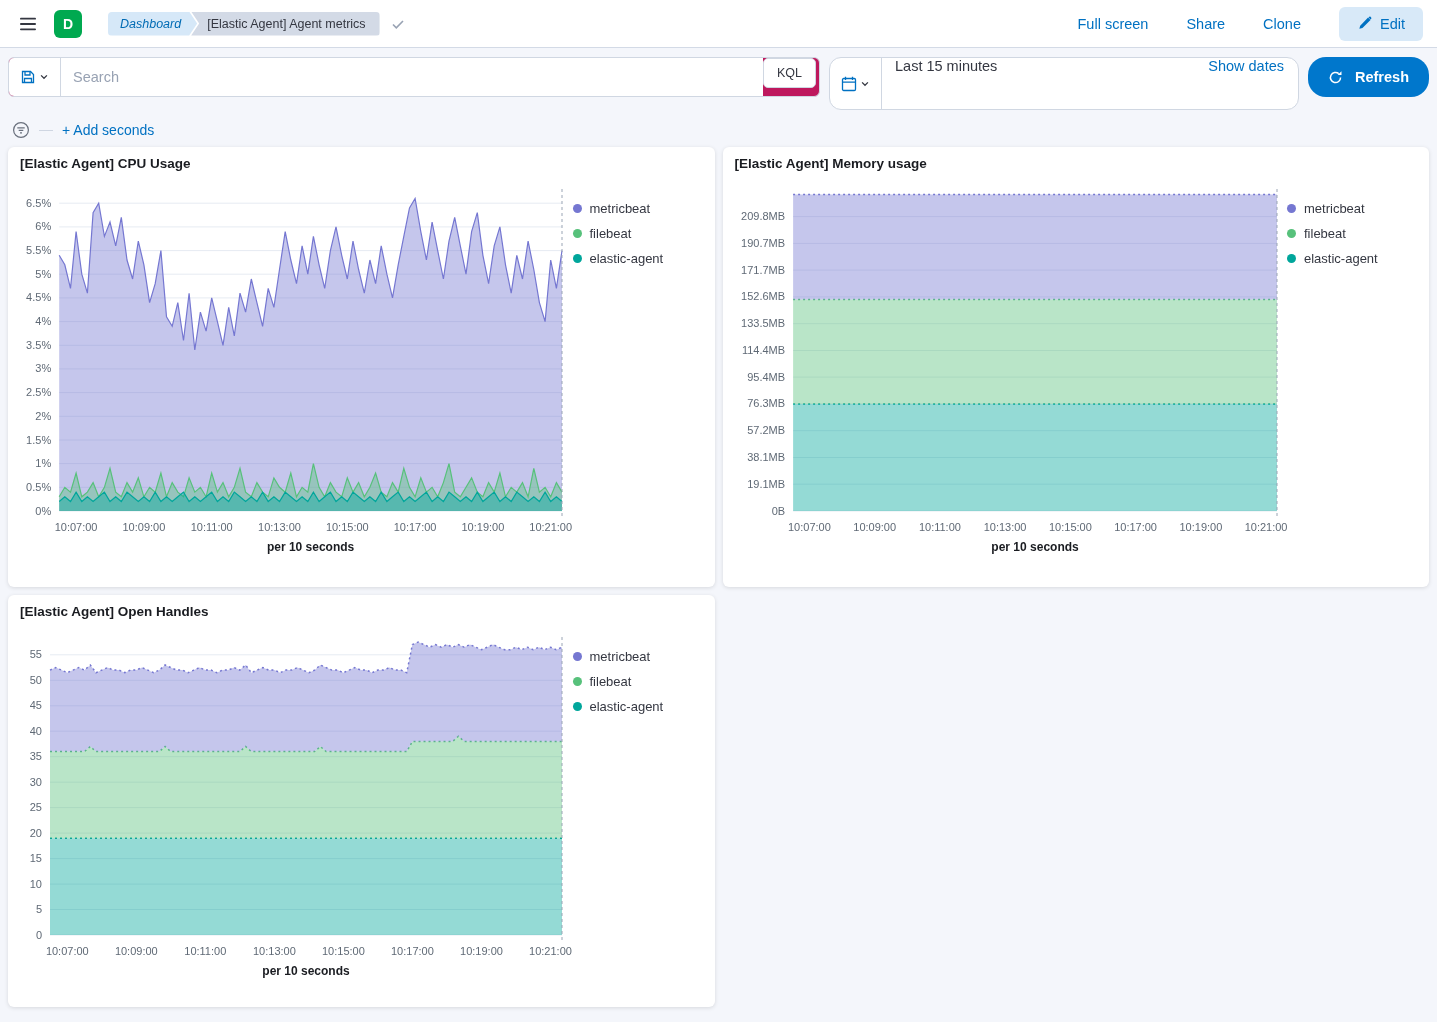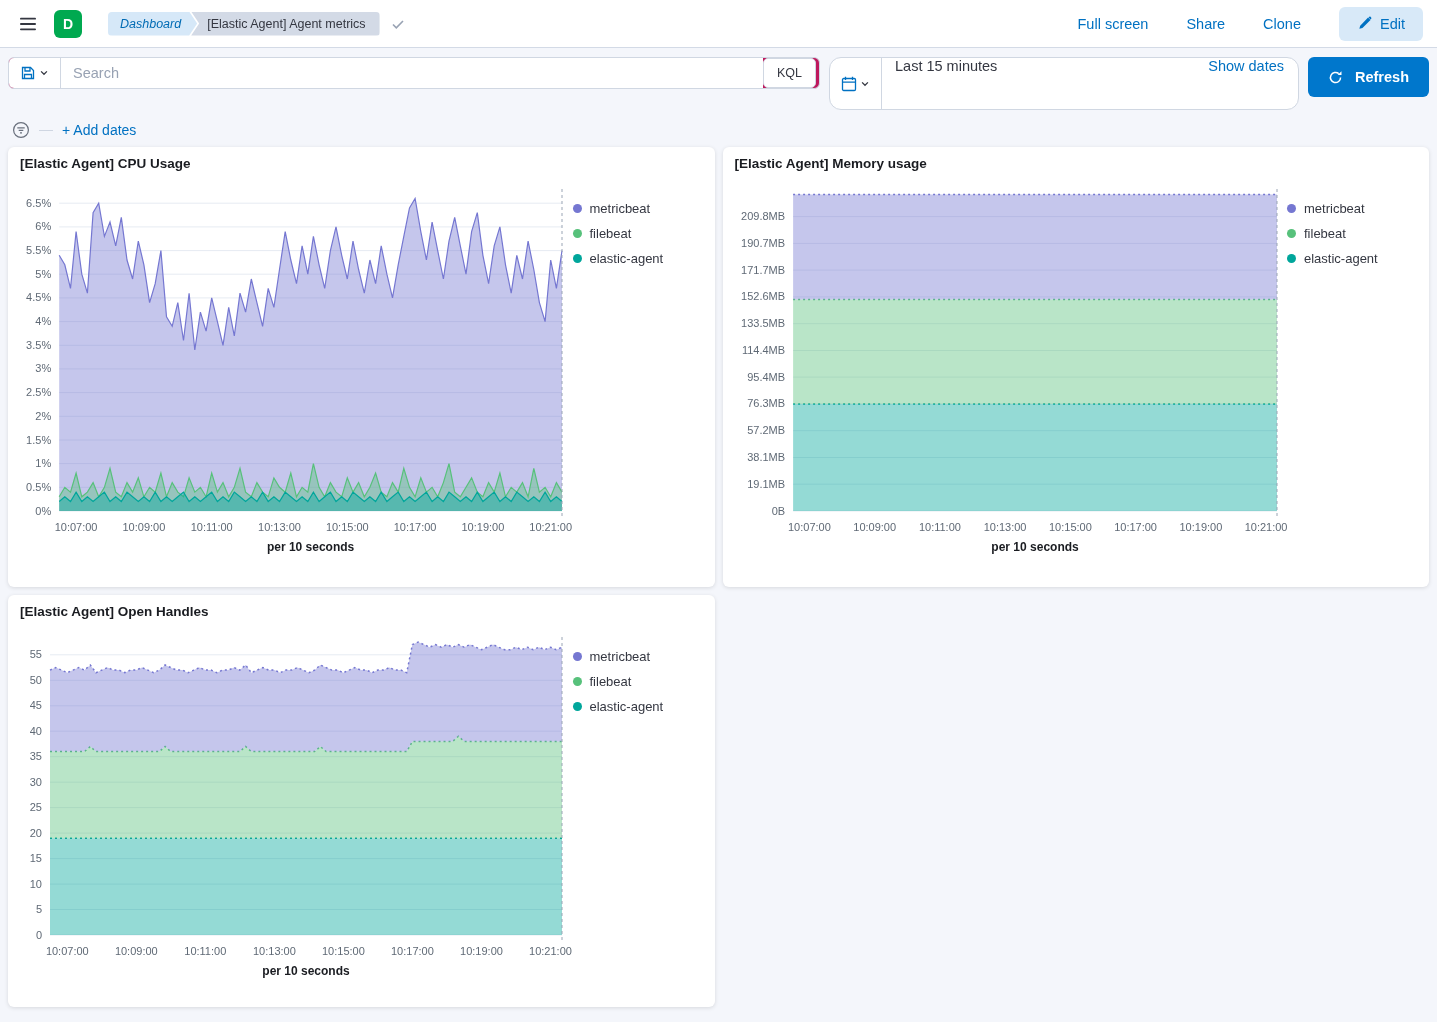--- a/index.html
+++ b/index.html
@@ -39,21 +39,21 @@
   .edit-btn{
     margin-left:26px; height:34px; padding:0 18px; background:#d8e9f8; color:#0071c2;
     border:none; border-radius:6px; font-size:14.5px; display:flex; align-items:center; gap:8px; cursor:pointer;
     font-family:inherit;
     text-align:center;
   }
 
   
   .query-row{ display:flex; margin:9px 8px 0 8px; gap:9px; }
   .search-group{
-    flex:1; height:32px; background:#be185d; border:1px solid #d0d7e2; border-radius:6px;
+    flex:1; height:40px; background:#be185d; border:1px solid #d0d7e2; border-radius:6px;
     display:flex; align-items:flex-start; overflow:hidden;
   }
   .save-query-btn{
     width:52px; height:100%; background:#fff; border:none; border-right:1px solid #d0d7e2;
     display:flex; align-items:center; justify-content:center; gap:3px; cursor:pointer;
   }
   .search-input{
     flex:1; height:100%; border:none; outline:none; padding:0 12px; font-size:14.5px;
     font-family:inherit; color:#343741;
   }
@@ -66,21 +66,21 @@
     width:470px; height:53px; background:#fff; border:1px solid #d0d7e2; border-radius:12px;
     display:flex; 
   }
   .calendar-btn{
     width:52px; height:100%; background:none; border:none; border-right:1px solid #d0d7e2;
     display:flex; align-items:center; justify-content:center; gap:3px; cursor:pointer;
   }
   .time-text{ flex:1; padding:0 13px; font-size:14.5px; cursor:pointer; }
   .show-dates{ padding:0 14px; font-size:14.5px; color:#0071c2; cursor:pointer; }
   .refresh-btn{
-    width:121px; height:40px; background:#0077cc; color:#fff; border:none; border-radius:6px;
+    width:121px; height:40px; background:#0077cc; color:#fff; border:none; border-radius:18px;
     font-size:14.5px; font-weight:600; display:flex; align-items:center; justify-content:center; gap:12px;
     cursor:pointer; font-family:inherit;
   }
 
   
   .filter-row{ display:flex; align-items:center; gap:9px; margin:11px 12px 4px 12px; }
   .filter-divider{ width:14px; height:1px; background:#cfd6e2; }
   .add-filter{ color:#0071c2; font-size:14px; cursor:pointer; }
 
   
@@ -176,21 +176,21 @@
     <span>Refresh</span>
   </button>
 </div>
 
 <div class="filter-row">
   <svg width="18" height="18" viewBox="0 0 18 18" fill="none" stroke="#69707d" stroke-width="1.2">
     <circle cx="9" cy="9" r="7.4"></circle>
     <path d="M5.3 6.8h7.4M6.7 9.3h4.6M8 11.8h2"></path>
   </svg>
   <span class="filter-divider"></span>
-  <a class="add-filter">+ Add dates</a>
+  <a class="add-filter">+ Add seconds</a>
 </div>
 
 <main class="dashboard">
 
   <section class="panel">
     <h2 class="panel-title">[Elastic Agent] CPU Usage</h2>
     <div class="panel-body">
       <div class="chart">
         <svg width="552" height="392">
             <line x1="39.2" x2="542" y1="334" y2="334" stroke="#e6ebf2" stroke-width="1"></line>

